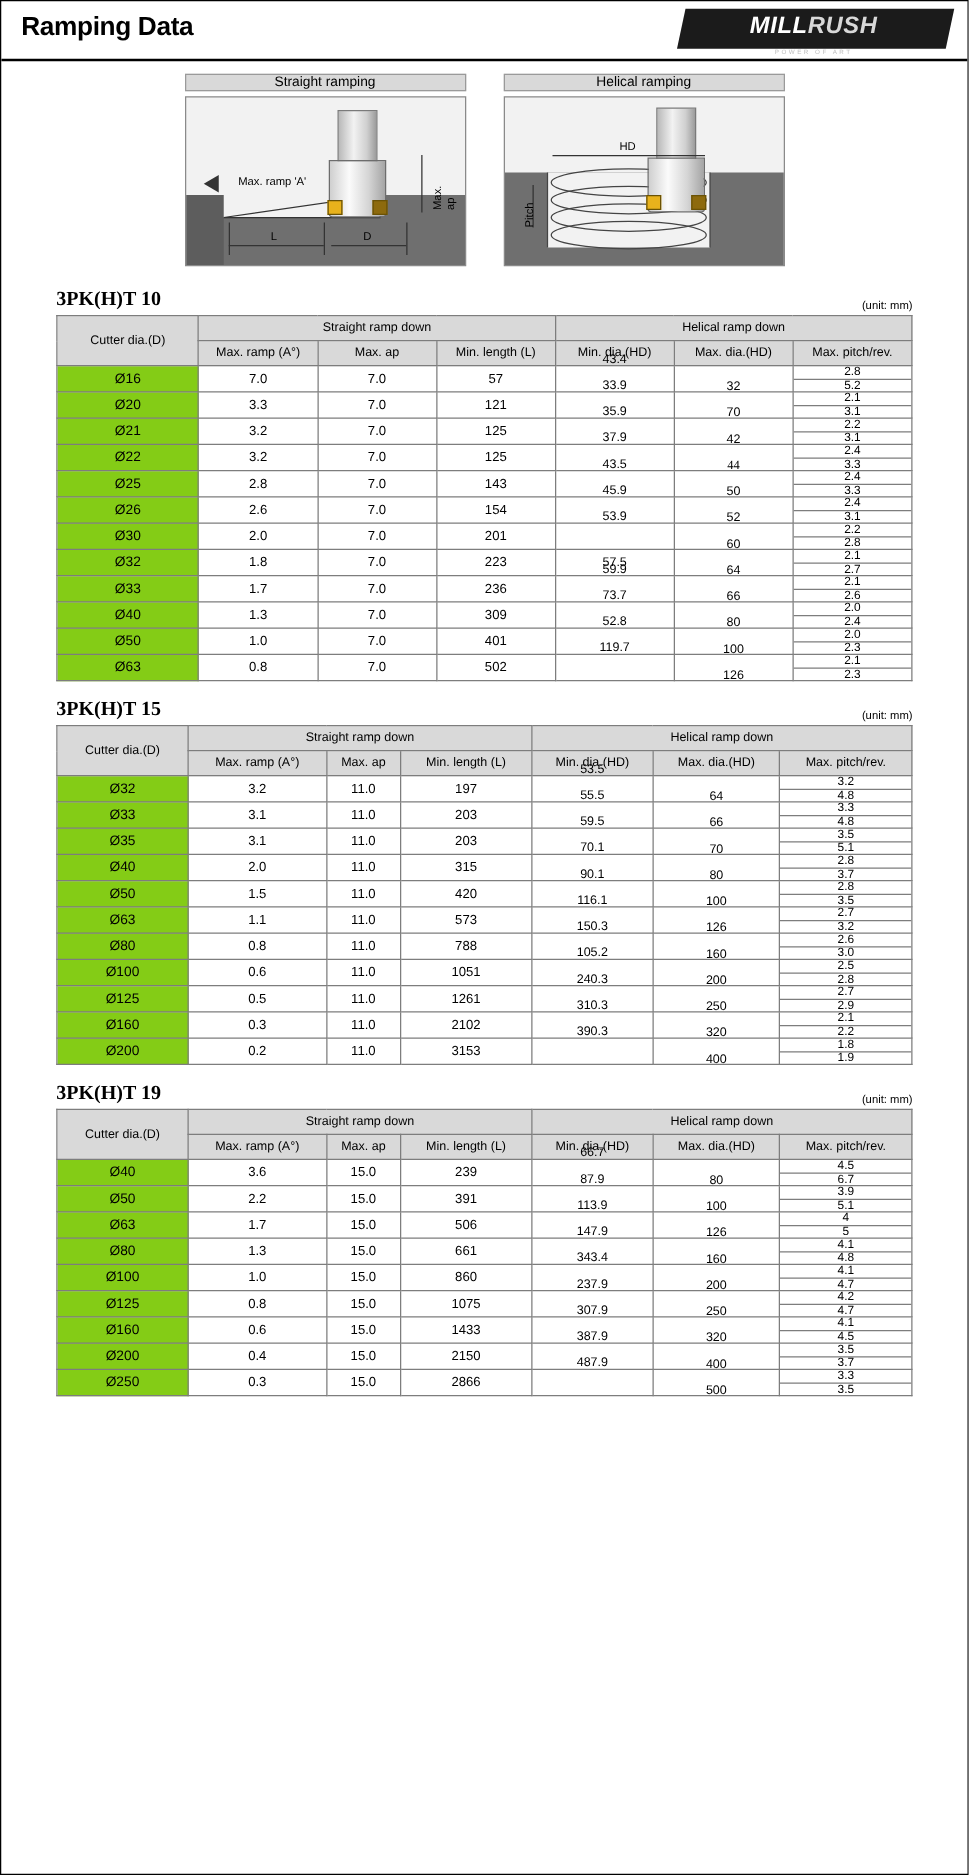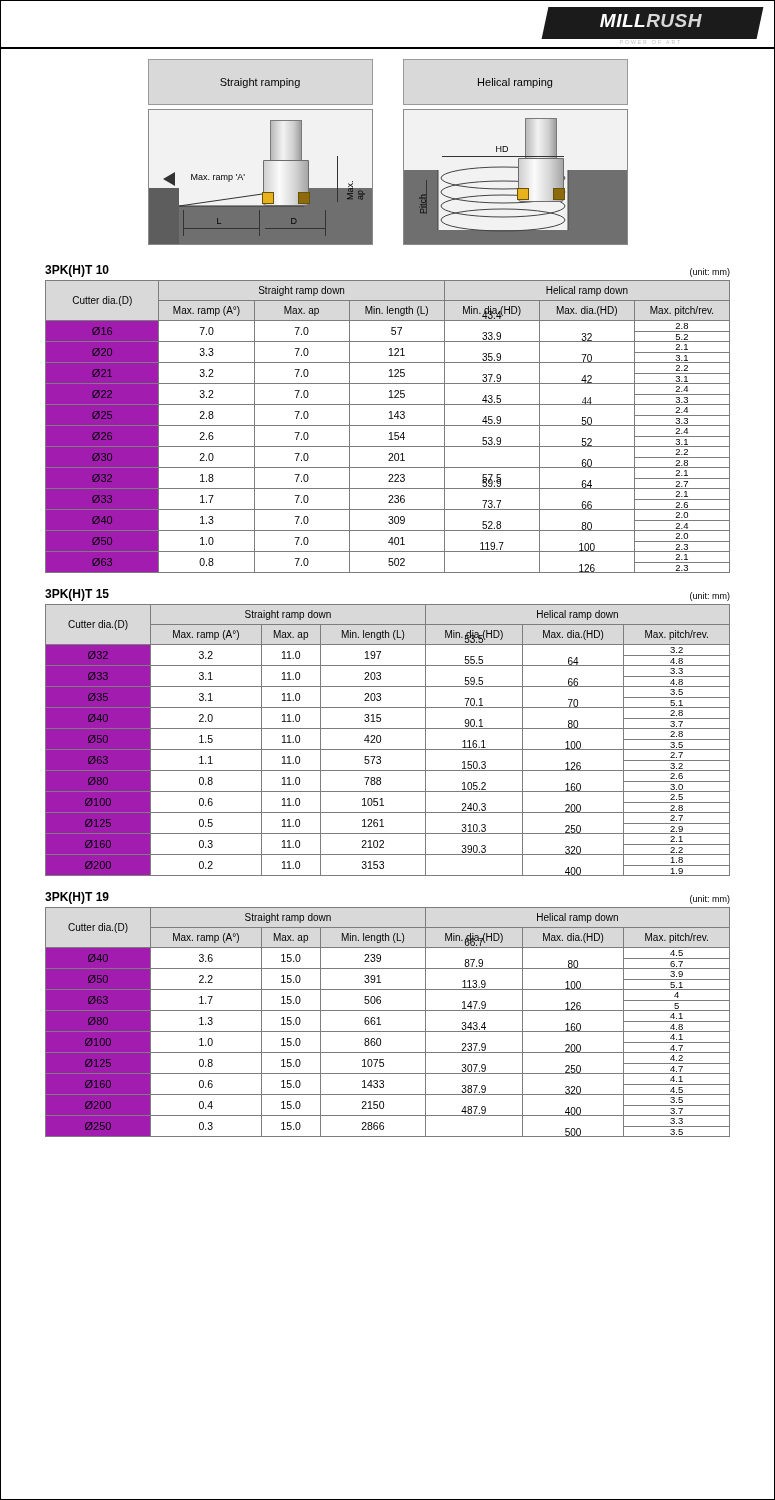--- a/index.html
+++ b/index.html
@@ -72,21 +72,21 @@
     padding: 10px 0 4px 0;
   }
   .fig {
     width: 225px;
   }
   .fig-cap {
     background: #d9d9d9;
     border: 1px solid #9a9a9a;
     text-align: center;
     font-size: 11px;
-    padding: 16px 0;
+    padding: 0 0;
     margin-bottom: 4px;
   }
   .fig-box {
     border: 1px solid #8a8a8a;
     background: #f2f2f2;
     height: 136px;
     position: relative;
     overflow: hidden;
   }
   .workpiece {
@@ -130,42 +130,42 @@
   }
 
   
   .section { padding: 0 44px; margin-top: 14px; }
   .sec-head {
     display: flex;
     align-items: flex-end;
     justify-content: space-between;
     margin-bottom: 3px;
   }
-  .sec-title { font-size: 12px; font-weight: bold; }
+  .sec-title { font-size: 16px; font-weight: bold; font-family: Liberation Serif, serif; }
   .sec-unit { font-size: 9px; }
 
   table.data {
     border-collapse: collapse;
     width: 100%;
     font-size: 10.5px;
   }
   table.data th, table.data td {
     border: 1px solid #7d7d7d;
     text-align: center;
     padding: 0;
     height: 19px;
   }
   table.data thead th {
     background: #d9d9d9;
     font-weight: normal;
     font-size: 10px;
     height: 20px;
   }
   td.dia {
-    background: #a21caf;
+    background: #84cc16;
     text-align: left;
     padding-left: 9px;
     font-size: 11px;
   }
   td.tall { height: 26px; }
   .stack {
     display: flex;
     flex-direction: column;
     height: 100%;
   }
@@ -188,20 +188,21 @@
     left: 0; right: 0;
     font-size: 10px;
   }
 </style>
 </head>
 <body>
 
 <div class="page">
 
   <div class="header">
+    <div class="page-title">Ramping Data</div>
     <div class="brand">
       <div class="brand-inner">
         <span>MILL</span><span class="rush">RUSH</span>
         <div class="brand-sub">POWER OF ART</div>
       </div>
     </div>
   </div>
   <div class="header-rule"></div>
 
   <div class="figures">

